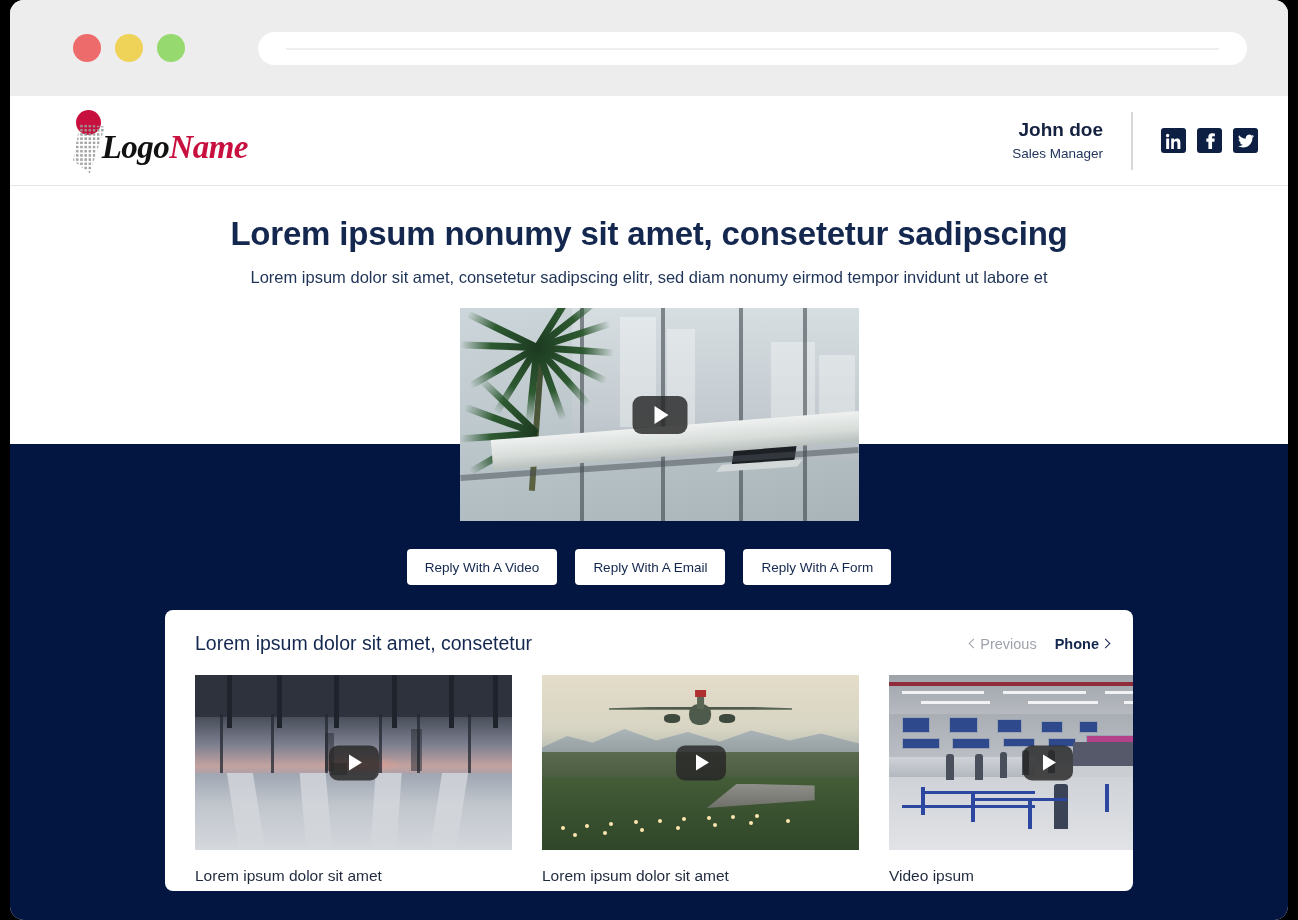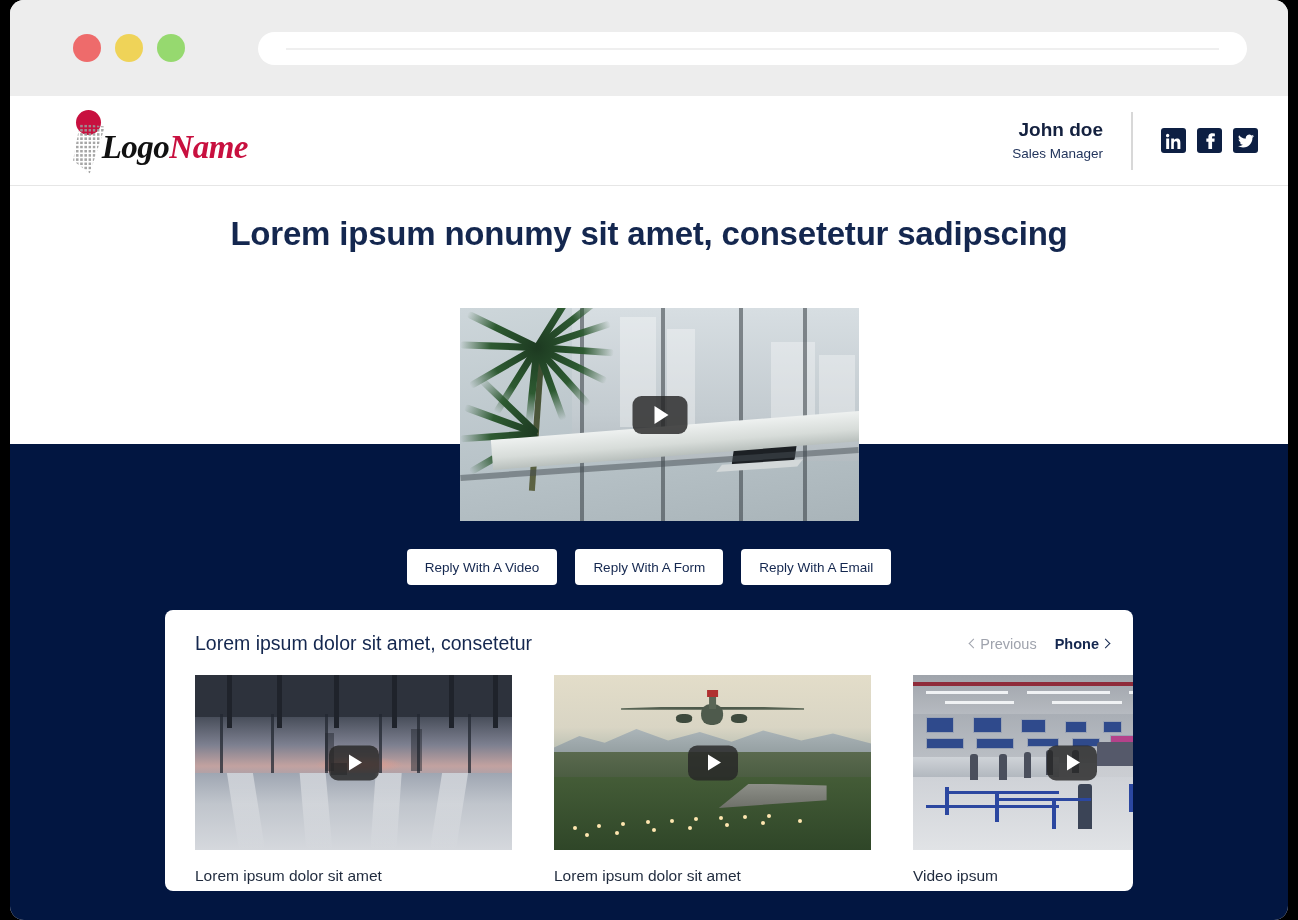--- a/index.html
+++ b/index.html
@@ -237,21 +237,21 @@
   .card-head { display: flex; align-items: center; justify-content: space-between; }
   .card-title { font-size: 19.5px; color: #14274f; }
   .pager { display: flex; align-items: center; gap: 18px; font-size: 14.5px; }
   .pg { display: flex; align-items: center; gap: 3px; cursor: pointer; }
   .pg.prev { color: #9fa3ad; justify-content: flex-end; }
   .pg.next { color: #14274f; font-weight: bold; }
   .chev { width: 7px; height: 7px; border-style: solid; border-color: currentColor; }
   .chev.l { border-width: 0 0 1.6px 1.6px; transform: rotate(45deg); }
   .chev.r { border-width: 1.6px 1.6px 0 0; transform: rotate(45deg); }
 
-  .tiles { display: flex; gap: 42px; margin-top: 20px; }
+  .tiles { display: flex; gap: 30px; margin-top: 20px; }
   .tile { width: 317px; flex: 0 0 317px; }
   .tile-thumb { width: 100%; height: 175px; position: relative; overflow: hidden; }
   .tile-cap { font-size: 15.5px; color: #1f2a3d; margin-top: 17px; white-space: nowrap; }
 
   
   .t1 { position: absolute; inset: 0; background: linear-gradient(180deg,#3d4450 0%,#454b57 23%,#7d8090 40%,#c2a2a0 52%,#9aa0b0 62%,#b9bec6 78%,#cdd1d7 100%); }
   .t1-ceil { position: absolute; left: 0; right: 0; top: 0; height: 24%; background: #2d323c; }
   .t1-beam { position: absolute; top: 0; height: 30%; width: 5px; background: #1f232b; }
   .t1-mull { position: absolute; top: 22%; height: 34%; width: 3px; background: rgba(35,40,50,.75); }
   .t1-floor { position: absolute; left: 0; right: 0; top: 56%; bottom: 0;
@@ -359,20 +359,21 @@
       <a class="soc">
         <svg viewBox="0 0 24 24">
             <path d="M24 4.6c-.9.4-1.8.7-2.8.8a4.9 4.9 0 0 0 2.2-2.7c-1 .6-2 1-3.1 1.2a4.9 4.9 0 0 0-8.4 4.5A13.9 13.9 0 0 1 1.7 3.2a4.9 4.9 0 0 0 1.5 6.6c-.8 0-1.6-.2-2.2-.6 0 2.4 1.7 4.4 4 4.8-.8.2-1.5.3-2.3.1a4.9 4.9 0 0 0 4.6 3.4A9.9 9.9 0 0 1 0 19.6a14 14 0 0 0 7.6 2.2c9 0 14-7.5 14-14v-.6c1-.7 1.8-1.6 2.4-2.6z"></path>
           </svg>
       </a>
     </div>
   </div>
 
   <div class="hero">
     <h1>Lorem ipsum nonumy sit amet, consetetur sadipscing</h1>
+    <p>Lorem ipsum dolor sit amet, consetetur sadipscing elitr, sed diam nonumy eirmod tempor invidunt ut labore et</p>
   </div>
 
   <div class="navy">
 
     <div class="main-video">
       <div class="thumb">
         <div class="office">
           <div class="off-sky"></div>
           <div class="off-bldg" style="left:40%;top:4%;width:9%;height:52%"></div>
           <div class="off-bldg" style="left:52%;top:10%;width:7%;height:46%"></div>
@@ -406,22 +407,22 @@
           <div class="off-rail"></div>
         </div>
         <div class="play">
           <div class="play-tri"></div>
         </div>
       </div>
     </div>
 
     <div class="reply-row">
       <button class="reply-btn">Reply With A Video</button>
+      <button class="reply-btn">Reply With A Email</button>
       <button class="reply-btn">Reply With A Form</button>
-      <button class="reply-btn">Reply With A Email</button>
     </div>
 
     <div class="card">
       <div class="card-head">
         <div class="card-title">Lorem ipsum dolor sit amet, consetetur</div>
         <div class="pager">
           <div class="pg prev">
             <span class="chev l"></span>
             <span>Previous</span>
           </div>

